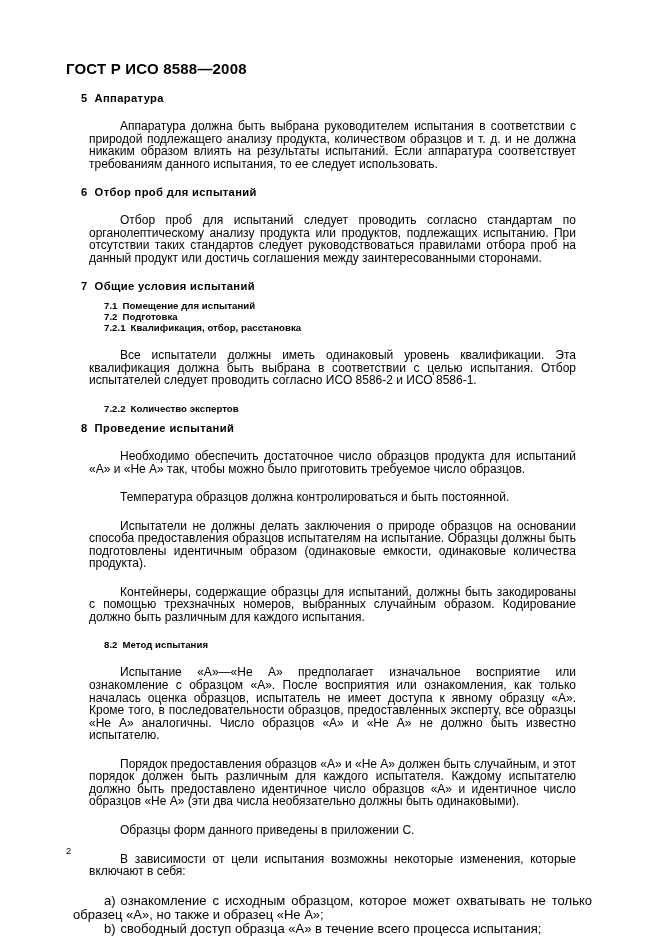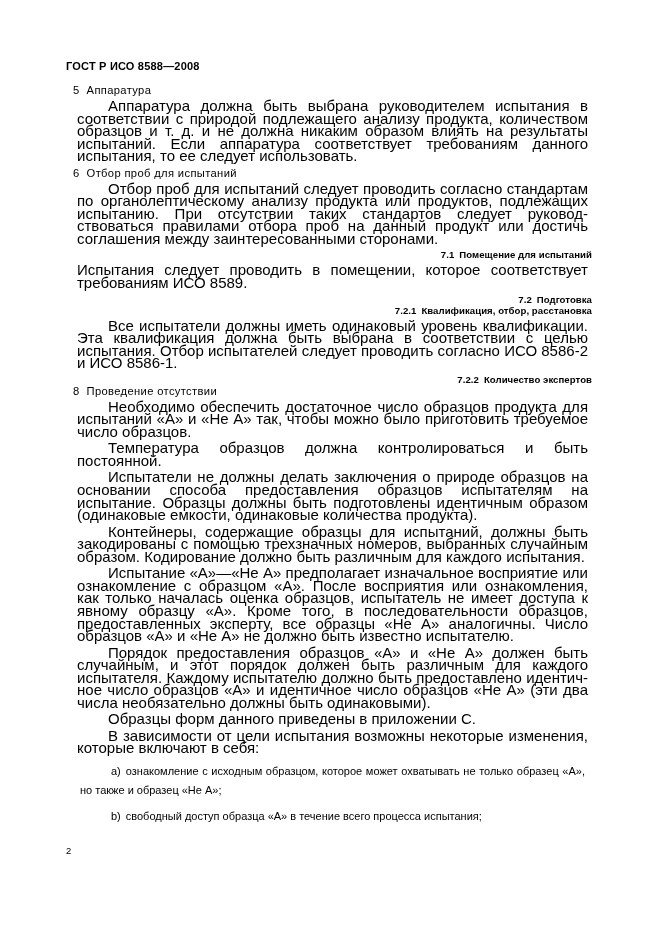--- a/index.html
+++ b/index.html
@@ -18,76 +18,75 @@
     width: 661px;
     height: 936px;
     background: #ffffff;
     box-sizing: border-box;
     overflow: hidden;
   }
   .page-header {
     position: absolute;
     top: 60px;
     left: 66px;
-    font-size: 11px;
+    font-size: 15px;
     font-weight: bold;
     letter-spacing: 0.2px;
   }
   .content {
     position: absolute;
     top: 84px;
     left: 73px;
     width: 519px;
   }
   h2.section-title {
     font-size: 11.2px;
-    font-weight: normal;
-    margin: 0;
+    font-weight: bold;
+    margin: 8px;
     padding: 0;
     letter-spacing: 0.35px;
   }
   .sec-h {
     margin-top: 14px;
     margin-bottom: 13px;
     margin-left: 31px;
   }
   .sec-h .num {
     margin-right: 7px;
   }
   h3.subsection-title {
     font-size: 9.6px;
     font-weight: bold;
     margin: 0;
     padding: 0;
     margin-left: 31px;
     letter-spacing: 0.05px;
-    text-align: right;
   }
   h3.subsection-title .num {
     margin-right: 5px;
   }
   p.body-text {
-    font-size: 15px;
+    font-size: 12px;
     line-height: 12.55px;
-    margin: 4px;
+    margin: 16px;
     padding: 0;
     text-align: justify;
     text-justify: inter-word;
     hyphens: manual;
   }
   p.body-text.indent {
     text-indent: 31px;
   }
   p.body-text.noindent {
     text-indent: 0;
   }
   .list-item {
-    font-size: 11px;
-    line-height: 19px;
-    margin: 7px;
+    font-size: 13px;
+    line-height: 14px;
+    margin: 0;
     padding: 0;
     text-align: justify;
     text-indent: 31px;
   }
   .list-item .marker {
     margin-right: 5px;
   }
   .page-number {
     position: absolute;
     left: 66px;
@@ -107,48 +106,53 @@
     <h2 class="section-title sec-h">
       <span class="num">5</span><span>Аппаратура</span>
     </h2>
     <p class="body-text indent">Аппаратура должна быть выбрана руководителем испытания в соответствии с природой подлежа­щего анализу продукта, количеством образцов и т. д. и не должна никаким образом влиять на результаты испытаний. Если аппаратура соответствует требованиям данного испытания, то ее следует использо­вать.</p>
 
     <h2 class="section-title sec-h">
       <span class="num">6</span><span>Отбор проб для испытаний</span>
     </h2>
     <p class="body-text indent">Отбор проб для испытаний следует проводить согласно стандартам по органолептическому анали­зу продукта или продуктов, подлежащих испытанию. При отсутствии таких стандартов следует руковод­ствоваться правилами отбора проб на данный продукт или достичь соглашения между заинтересованными сторонами.</p>
 
+    <h2 class="section-title sec-h">
+      <span class="num">7</span><span>Общие условия испытаний</span>
+    </h2>
 
     <h3 class="subsection-title">
       <span class="num">7.1</span><span>Помещение для испытаний</span>
     </h3>
-    <p class="body-text noindent">Испытания следует проводить в помещении, которое соответствует требованиям ИСО 8589.</p>
 
     <h3 class="subsection-title">
       <span class="num">7.2</span><span>Подготовка</span>
     </h3>
 
     <h3 class="subsection-title">
       <span class="num">7.2.1</span><span>Квалификация, отбор, расстановка</span>
     </h3>
     <p class="body-text indent">Все испытатели должны иметь одинаковый уровень квалификации. Эта квалификация должна быть выбрана в соответствии с целью испытания. Отбор испытателей следует проводить согласно ИСО 8586-2 и ИСО 8586-1.</p>
 
     <h3 class="subsection-title">
       <span class="num">7.2.2</span><span>Количество экспертов</span>
     </h3>
 
     <h2 class="section-title sec-h">
-      <span class="num">8</span><span>Проведение отсутствии</span>
+      <span class="num">8</span><span>Проведение испытаний</span>
     </h2>
 
     <p class="body-text indent">Необходимо обеспечить достаточное число образцов продукта для испытаний «А» и «Не А» так, чтобы можно было приготовить требуемое число образцов.</p>
     <p class="body-text indent">Температура образцов должна контролироваться и быть постоянной.</p>
     <p class="body-text indent">Испытатели не должны делать заключения о природе образцов на основании способа предостав­ления образцов испытателям на испытание. Образцы должны быть подготовлены идентичным образом (одинаковые емкости, одинаковые количества продукта).</p>
     <p class="body-text indent">Контейнеры, содержащие образцы для испытаний, должны быть закодированы с помощью трех­значных номеров, выбранных случайным образом. Кодирование должно быть различным для каждого испытания.</p>
 
+    <h3 class="subsection-title">
+      <span class="num">8.2</span><span>Метод испытания</span>
+    </h3>
     <p class="body-text indent">Испытание «А»—«Не А» предполагает изначальное восприятие или ознакомление с образцом «А». После восприятия или ознакомления, как только началась оценка образцов, испытатель не имеет доступа к явному образцу «А». Кроме того, в последовательности образцов, предоставленных эксперту, все образцы «Не А» аналогичны. Число образцов «А» и «Не А» не должно быть известно испытателю.</p>
     <p class="body-text indent">Порядок предоставления образцов «А» и «Не А» должен быть случайным, и этот порядок должен быть различным для каждого испытателя. Каждому испытателю должно быть предоставлено идентич­ное число образцов «А» и идентичное число образцов «Не А» (эти два числа необязательно должны быть одинаковыми).</p>
     <p class="body-text indent">Образцы форм данного приведены в приложении С.</p>
     <p class="body-text indent">В зависимости от цели испытания возможны некоторые изменения, которые включают в себя:</p>
 
     <p class="list-item">
       <span class="marker">a)</span><span>ознакомление с исходным образцом, которое может охватывать не только образец «А», но так­же и образец «Не А»;</span>
     </p>
     <p class="list-item">
       <span class="marker">b)</span><span>свободный доступ образца «А» в течение всего процесса испытания;</span>

